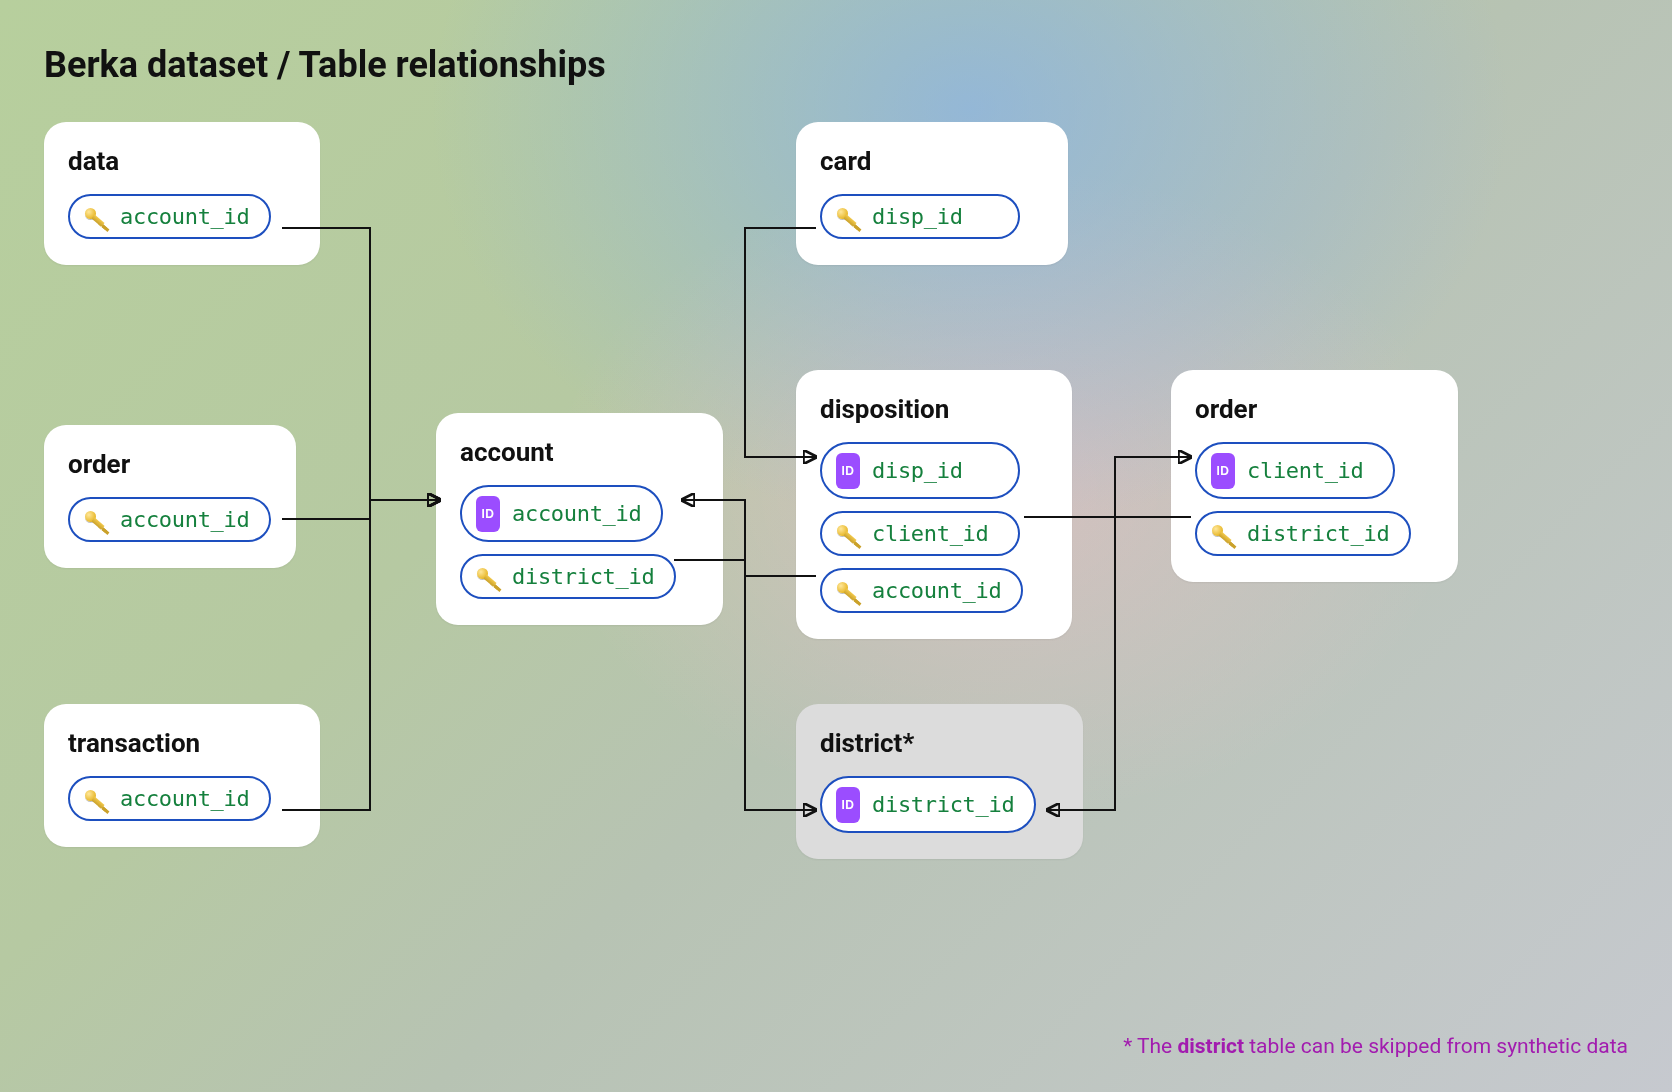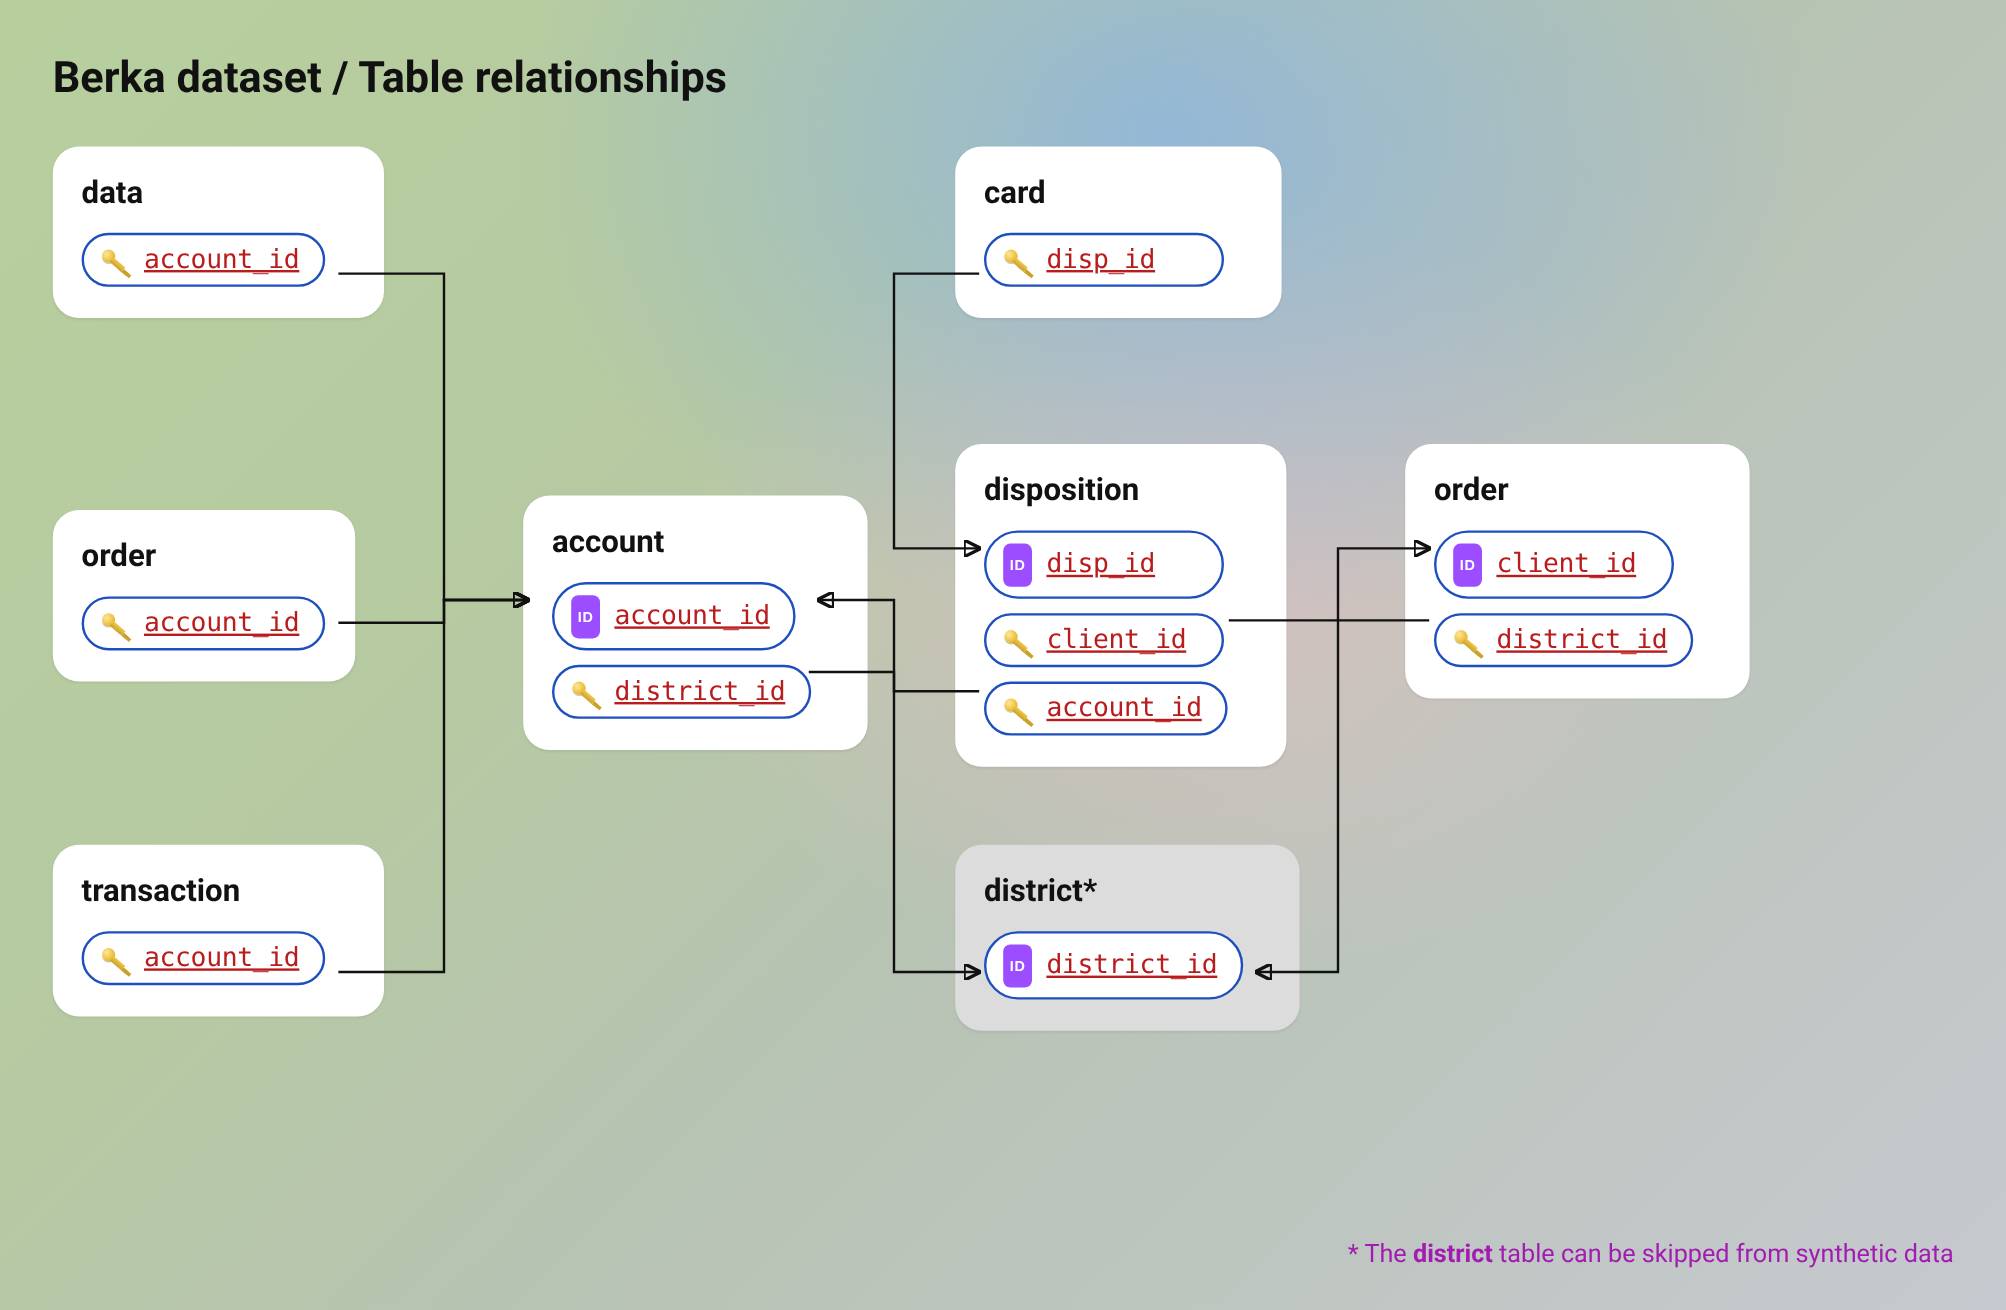--- a/index.html
+++ b/index.html
@@ -43,23 +43,22 @@
     padding: 8px 20px 8px 14px;
     margin-bottom: 12px;
     background: #fff;
     width: fit-content;
     min-width: 200px;
   }
   .field:last-child { margin-bottom: 0; }
   .field-label {
     font-family: ui-monospace, SFMono-Regular, Menlo, Consolas, monospace;
     font-size: 22px;
-    color: #b91c1c;
+    color: #15803d;
     letter-spacing: -0.3px;
-    text-decoration: underline;
   }
   .icon { width: 24px; height: 24px; display: inline-block; position: relative; flex: 0 0 24px; }
   
   .icon-key::before {
     content: "";
     position: absolute;
     left: 1px; top: 3px;
     width: 11px; height: 11px;
     border-radius: 50%;
     background: radial-gradient(circle at 35% 35%, #ffe79a, #e8b82a 70%);

